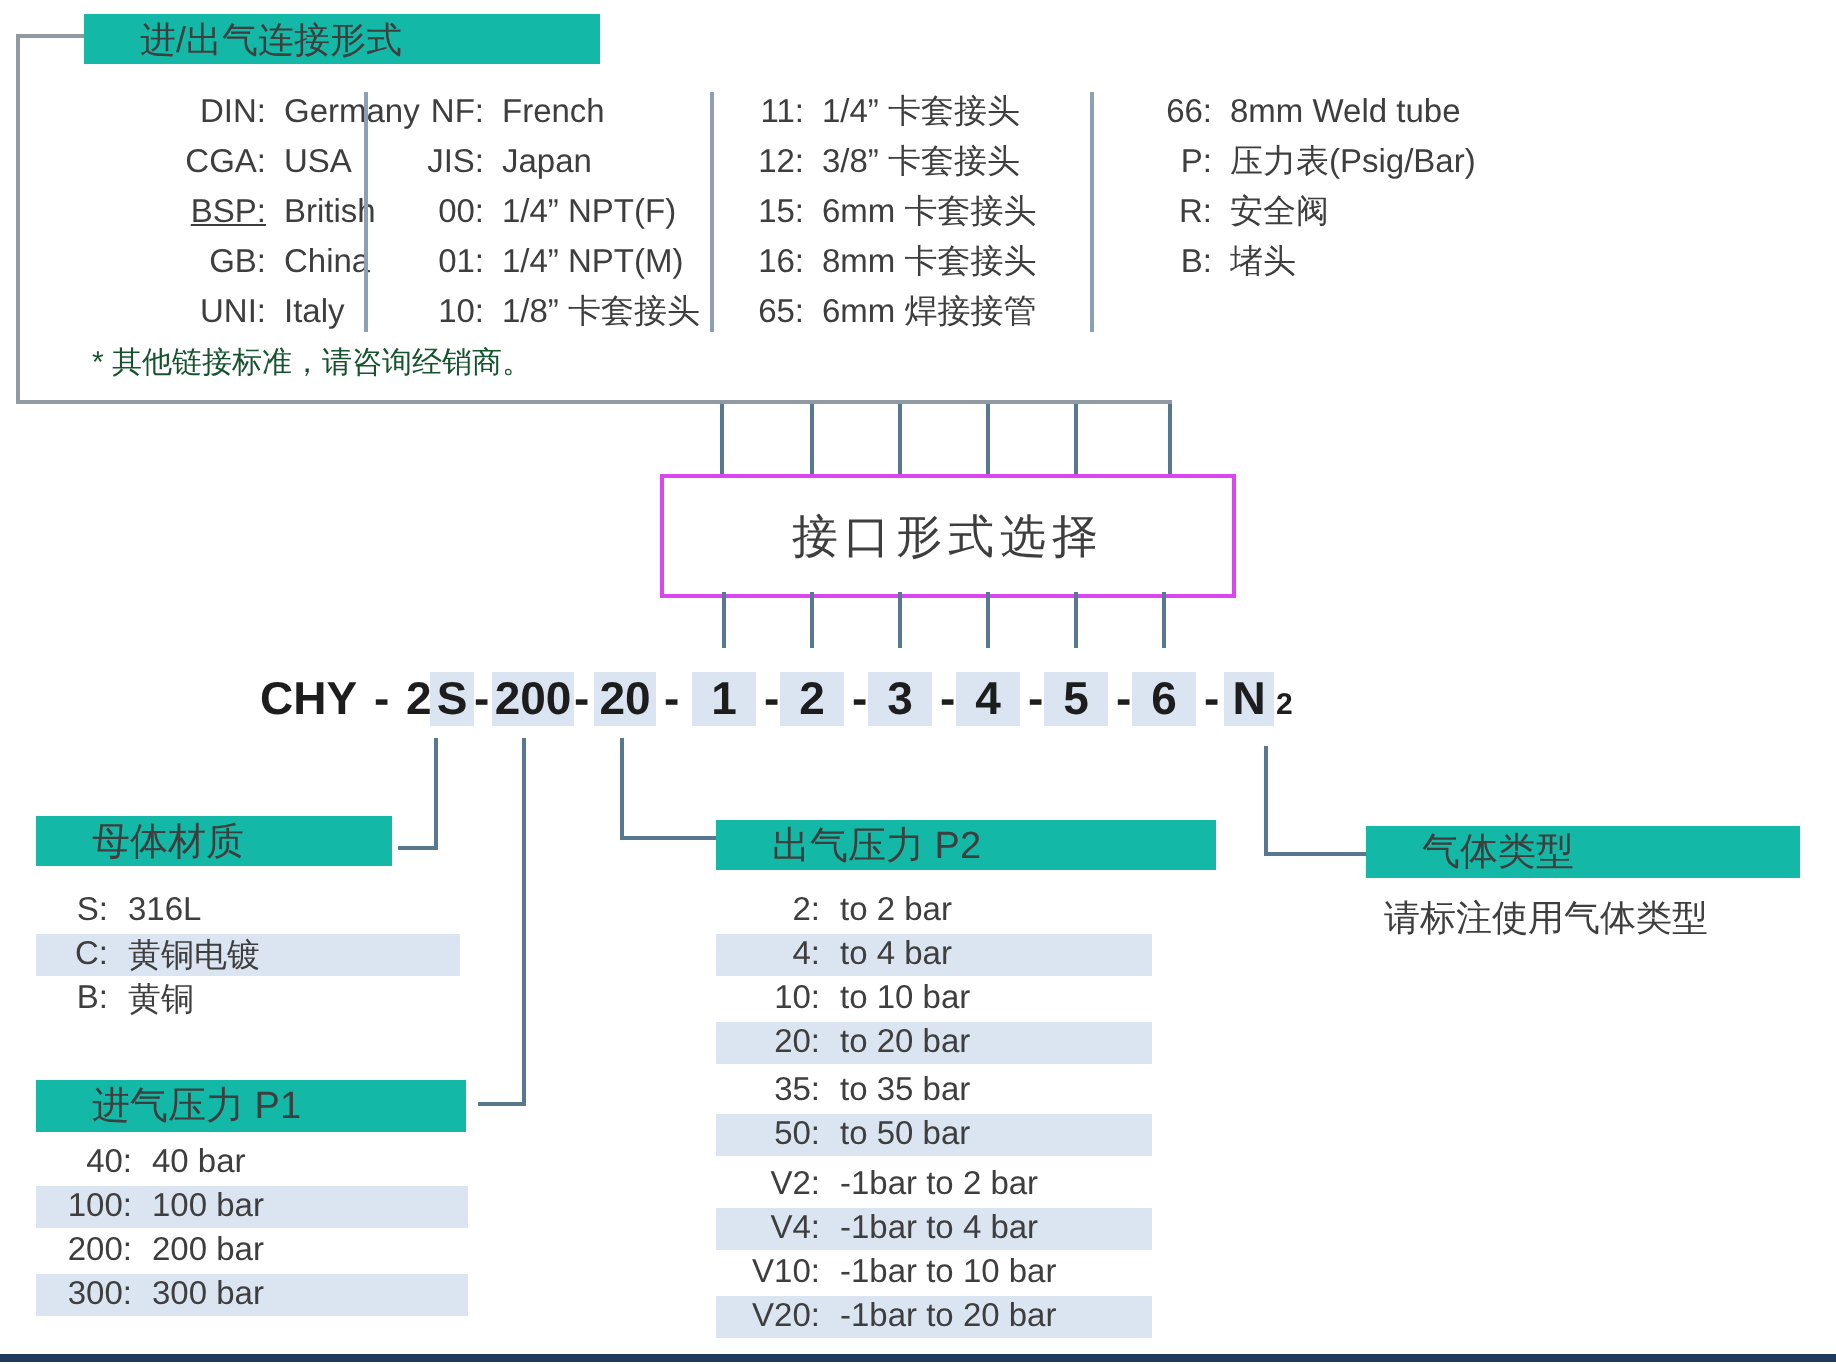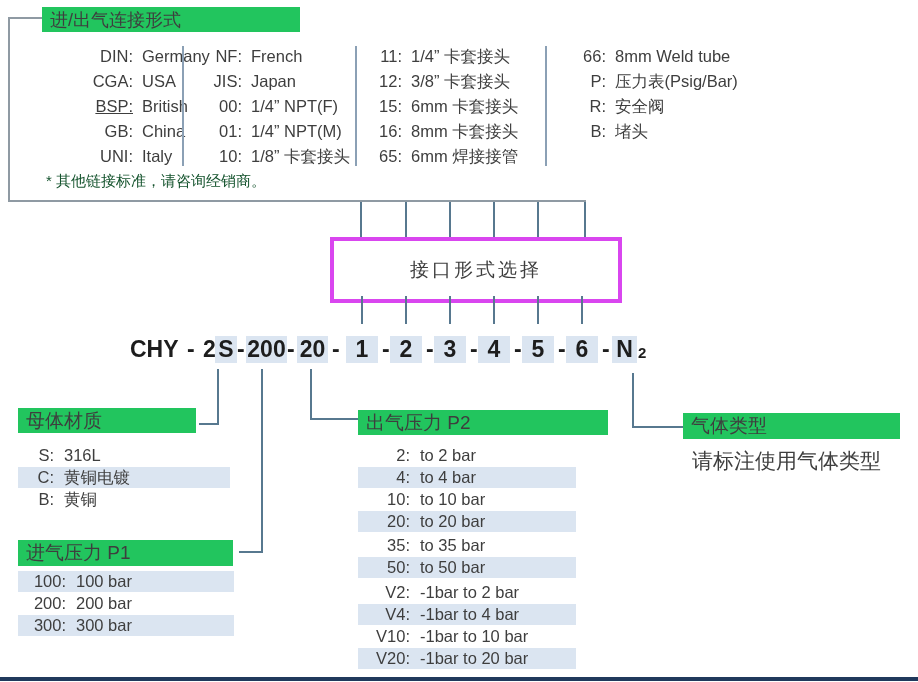--- a/index.html
+++ b/index.html
@@ -1,44 +1,44 @@
 <!DOCTYPE html>
 <html><head>
 <meta charset="utf-8">
 <style>
   html,body{margin:0;padding:0;background:#fff;}
   .canvas{
     position:relative;width:918px;height:682px;background:#ffffff;overflow:hidden;
     font-family:"Liberation Sans","DejaVu Sans",sans-serif;color:#3e3e3e;
   }
   .hdr{
-    position:absolute;background:#22c55e;display:flex;align-items:center;
-    padding-left:8px;box-sizing:border-box;font-size:19px;color:#3e3e3e;
+    position:absolute;background:#14b8a6;display:flex;align-items:center;
+    padding-left:28px;box-sizing:border-box;font-size:19px;color:#3e3e3e;
   }
   .line-gray{position:absolute;background:#8f9aa3;}
   .line-steel{position:absolute;background:#57788f;}
   .divider{position:absolute;background:#8ba0b5;width:2px;}
   .tbl{position:absolute;font-size:16.5px;line-height:25px;}
   .trow{display:flex;height:25px;align-items:center;}
   .tkey{text-align:right;flex:none;}
   .tval{margin-left:9px;white-space:nowrap;}
   .ltbl{position:absolute;font-size:16.5px;}
   .lrow{display:flex;align-items:center;height:21px;margin-bottom:1px;box-sizing:border-box;}
   .lrow.hl{background:#dbe5f1;}
   .lkey{text-align:right;flex:none;}
   .lval{margin-left:10px;white-space:nowrap;}
   .selector-box{
     position:absolute;left:330px;top:237px;width:284px;height:58px;
-    border:4px solid #d946ef;background:#fff;display:flex;align-items:center;justify-content:center;
-    font-size:19px;letter-spacing:3px;color:#3e3e3e;
+    border:2px solid #d946ef;background:#fff;display:flex;align-items:center;justify-content:center;
+    font-size:23px;letter-spacing:3px;color:#3e3e3e;
   }
   .code-seg{position:absolute;font-weight:bold;font-size:23px;color:#1d1d1d;white-space:nowrap;}
   .code-hl{background:#dbe5f1;text-align:center;height:27px;line-height:27px;display:inline-block;}
   .footnote{position:absolute;font-size:15px;color:#14532d;}
-  .note{position:absolute;font-size:21px;color:#3e3e3e;}
+  .note{position:absolute;font-size:18px;color:#3e3e3e;}
   .bottom-bar{position:absolute;left:0;top:677px;width:918px;height:4px;background:#20395c;}
 </style>
 </head>
 <body>
 
 <div class="canvas">
 
   <div class="hdr" style="left:42px;top:7px;width:258px;height:25px;font-size:18px;">
     <span>进/出气连接形式</span>
   </div>
@@ -212,20 +212,24 @@
     <div class="lrow" style="width:212px;padding-left:14px;">
         <span class="lkey" style="width:22px;">B:</span>
         <span class="lval">黄铜</span>
       </div>
   </div>
 
   <div class="hdr" style="left:18px;top:540px;width:215px;height:26px;">
     <span>进气压力 P1</span>
   </div>
   <div class="ltbl" style="left:18px;top:571px;">
+    <div class="lrow" style="width:216px;">
+        <span class="lkey" style="width:48px;">40:</span>
+        <span class="lval">40 bar</span>
+      </div>
     <div class="lrow hl" style="width:216px;">
         <span class="lkey" style="width:48px;">100:</span>
         <span class="lval">100 bar</span>
       </div>
     <div class="lrow" style="width:216px;">
         <span class="lkey" style="width:48px;">200:</span>
         <span class="lval">200 bar</span>
       </div>
     <div class="lrow hl" style="width:216px;">
         <span class="lkey" style="width:48px;">300:</span>

